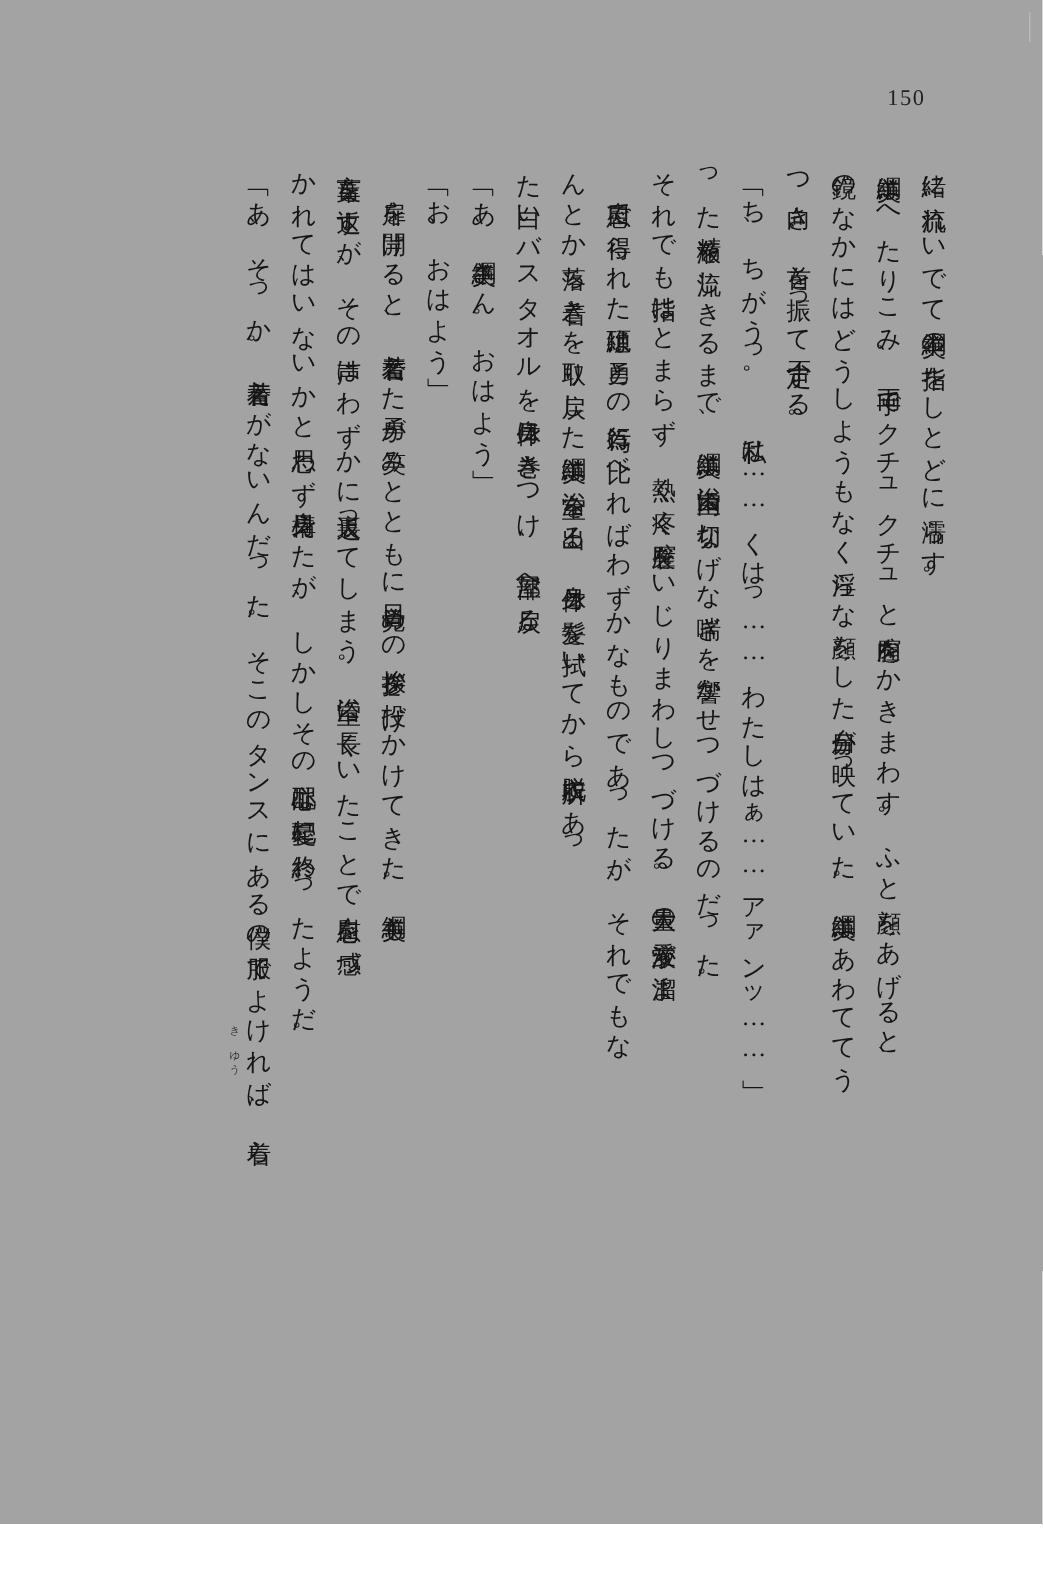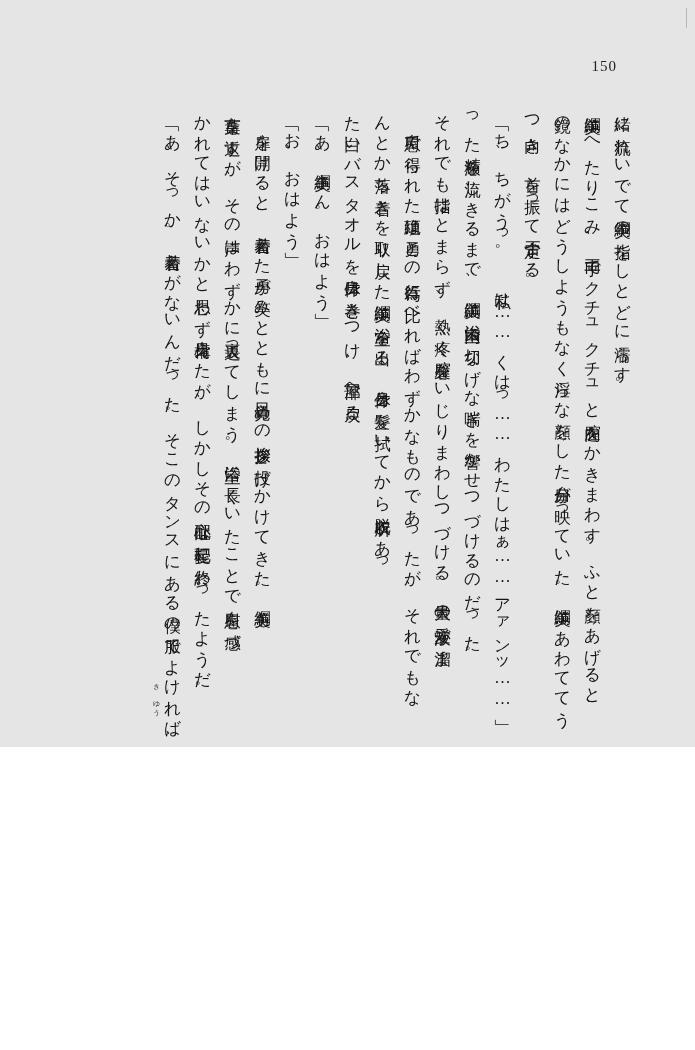--- a/index.html
+++ b/index.html
@@ -7,22 +7,22 @@
     padding: 0;
     background: #ffffff;
   }
   body {
     font-family: "Liberation Serif", "DejaVu Serif", serif;
     color: #1a1a1a;
   }
   .page {
     position: relative;
     width: 695px;
-    height: 747px;
-    background: #e5e5e5;
+    height: 1016px;
+    background: #a3a3a3;
     overflow: hidden;
   }
   
   .edge-mark {
     position: absolute;
     top: 8px;
     right: 8px;
     width: 1px;
     height: 20px;
     background: #b8b8b8;

